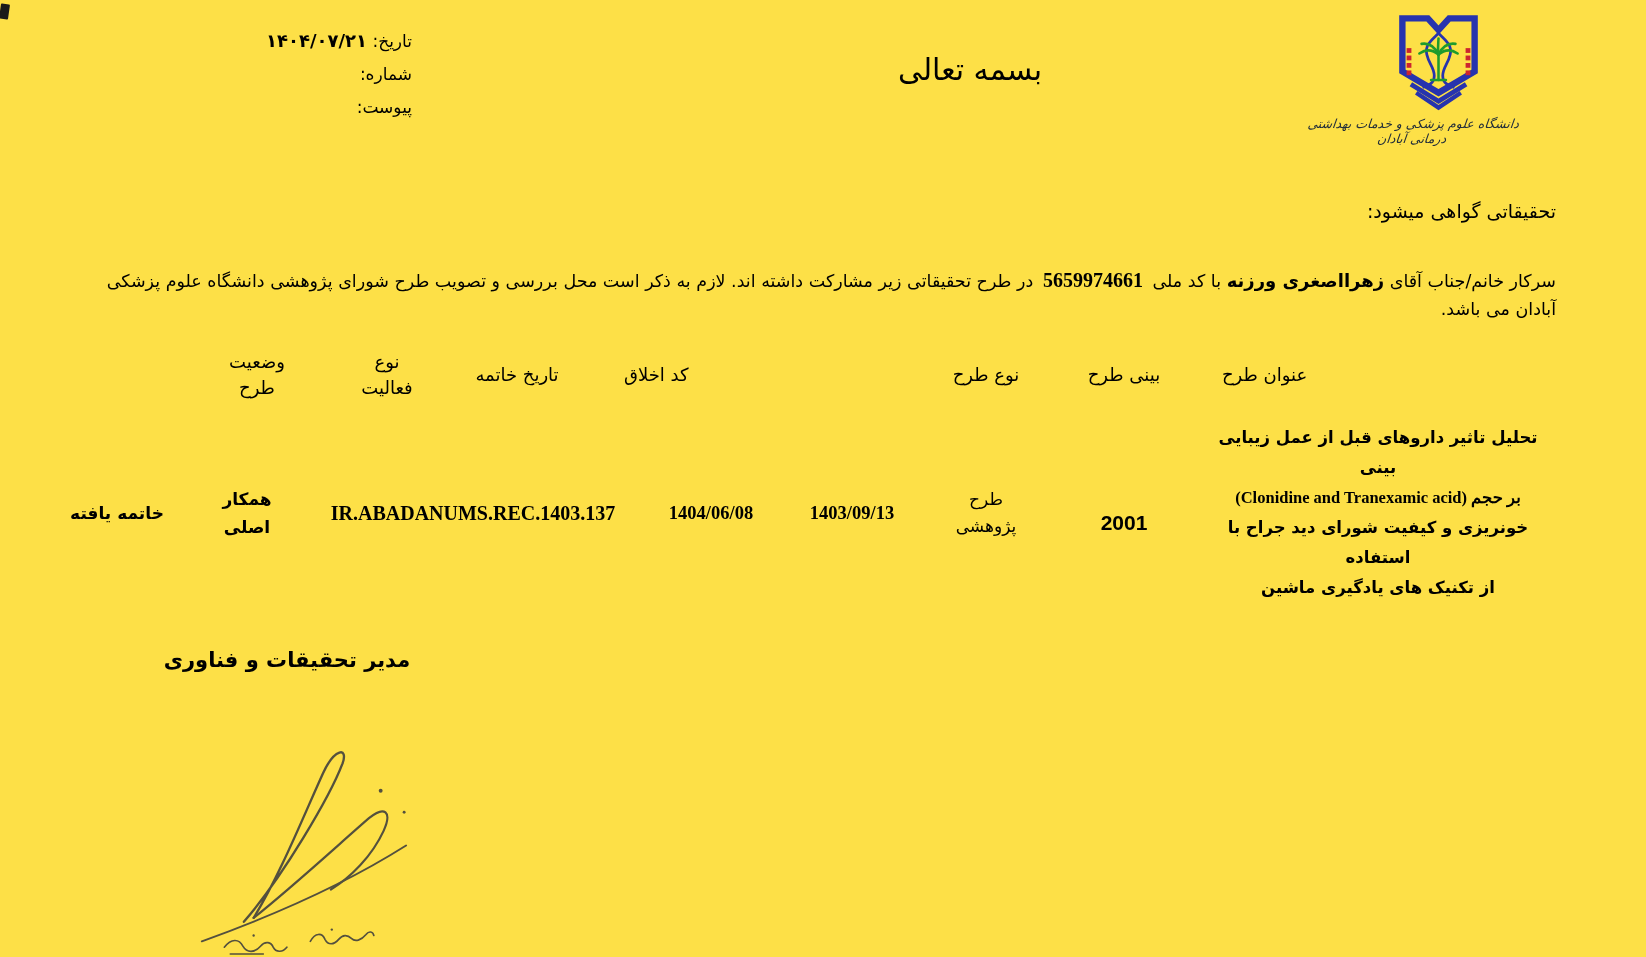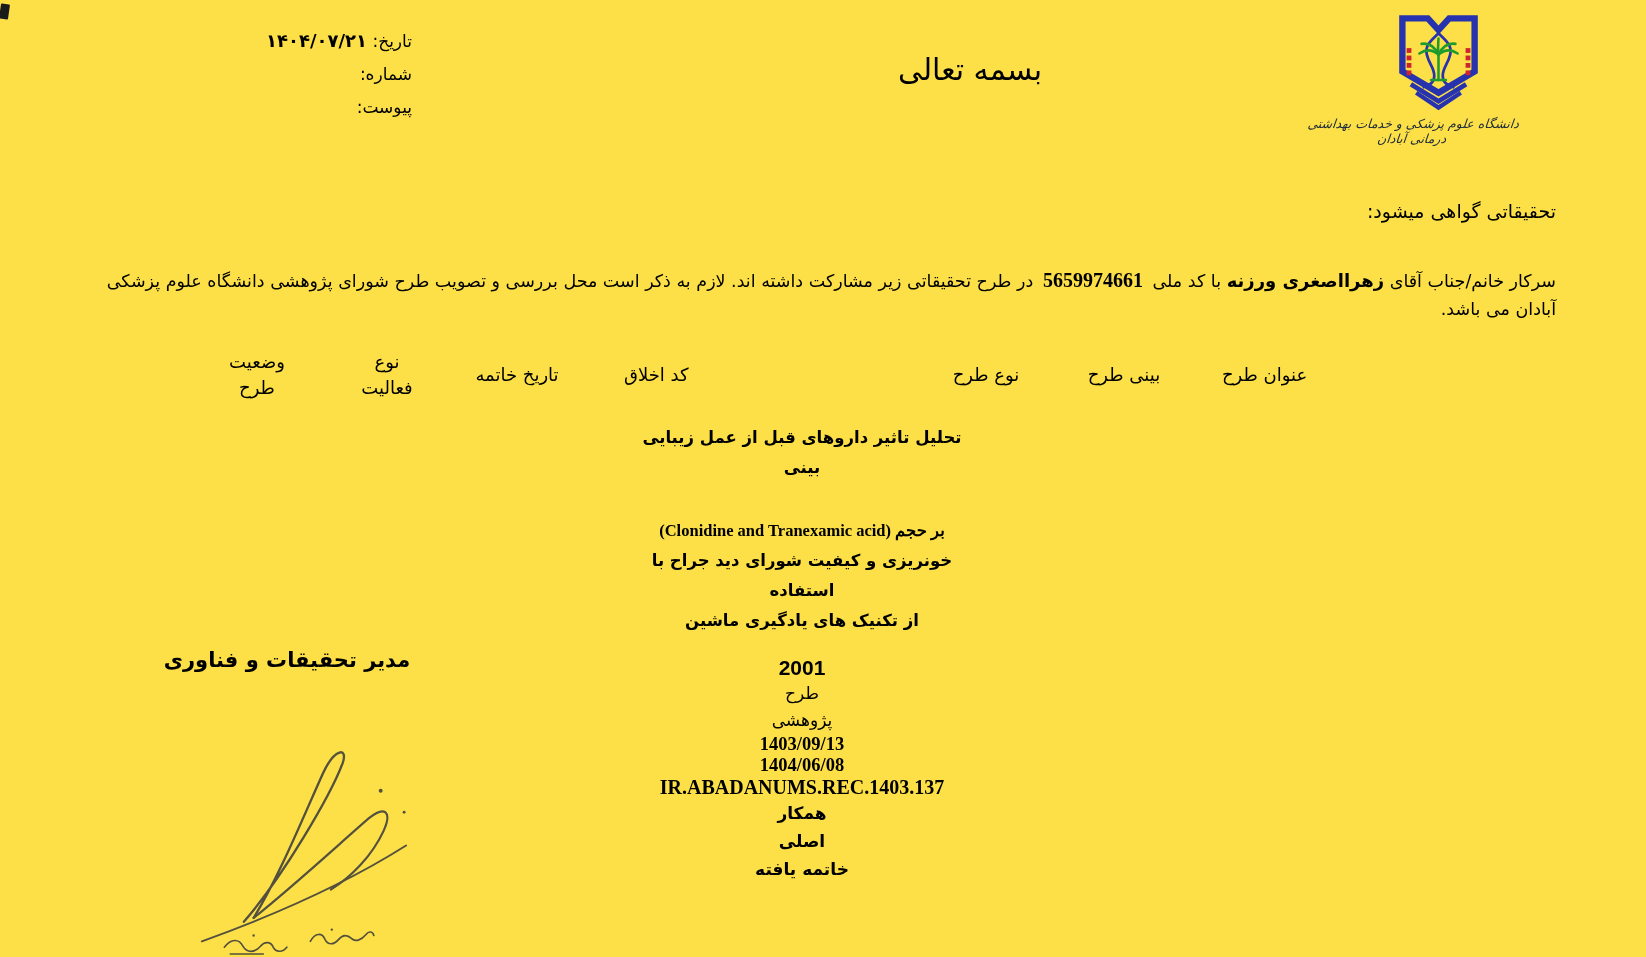--- a/index.html
+++ b/index.html
@@ -39,27 +39,27 @@
     unicode-bidi:embed; direction:ltr; padding:0 4px; }
 
   
   .tbl { position:absolute; right:88px; top:345px; width:1512px; direction:rtl; }
   .tr { display:flex; }
   .th, .td { flex:0 0 auto; }
   .th { font-size:18px; line-height:26px; text-align:center;
     display:flex; flex-direction:column; justify-content:center; height:60px; }
   .tr.head .c1 { text-align:right; padding-left:24px; align-items:flex-end; }
   .tr.head .c6 { text-align:right; padding-left:36px; align-items:flex-end; }
-  .tr.data { margin-top:18px; min-height:162px; align-items:center; display:flex;flex-direction:column; }
+  .tr.data { margin-top:18px; min-height:162px; align-items:center; display:flex; }
   .td { text-align:center; }
   .c1 { width:360px; } .c2 { width:148px; } .c3 { width:128px; }
   .c4 { width:140px; } .c5 { width:142px; } .c6 { width:334px; }
   .c7 { width:118px;align-items:center; } .c8 { width:142px; }
   .proj-title { font-weight:bold; font-size:16.5px; line-height:30px; direction:rtl; }
-  .proj-title .latin { font-family:"Liberation Serif", serif;margin-top:33px; }
+  .proj-title .latin { font-family:"Liberation Serif", serif; }
   .num-cell { font-family:"Liberation Sans", sans-serif; font-weight:bold; font-size:21px;margin-top:20px; }
   .type-cell { font-size:17px; line-height:27px; }
   .date-cell { font-family:"Liberation Serif", serif; font-weight:bold;
     font-size:18.5px; direction:ltr; }
   .ethics-cell { font-family:"Liberation Serif", serif; font-weight:bold;
     font-size:20px; direction:ltr; }
   .bold-cell { font-weight:bold; font-size:17px; line-height:28px; }
 
   
   .sig-title { position:absolute; left:152px; top:648px; width:270px;

